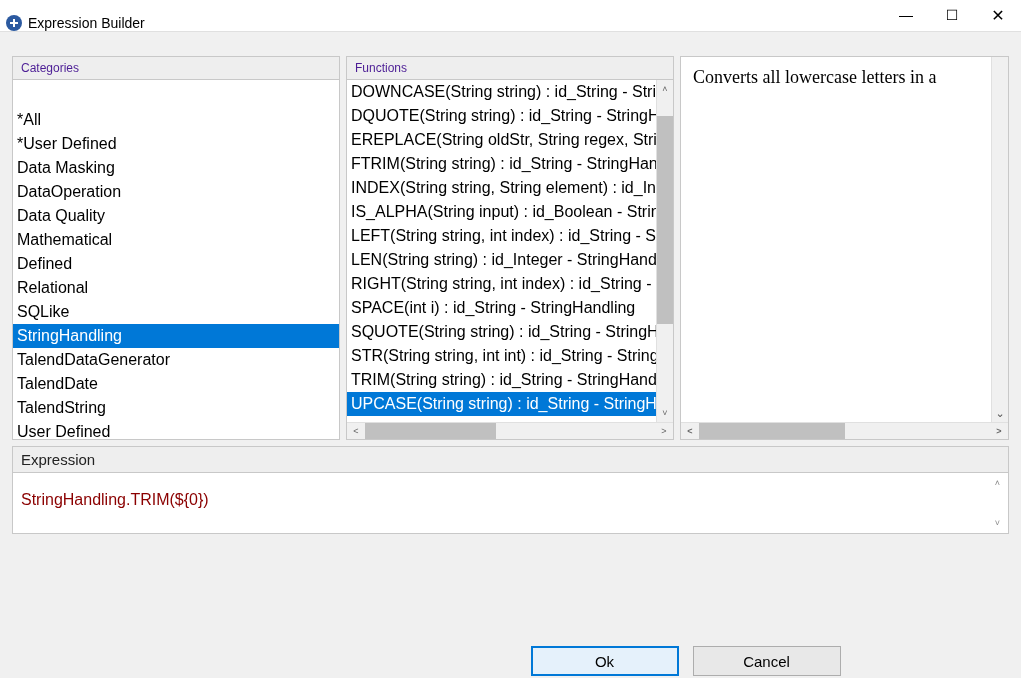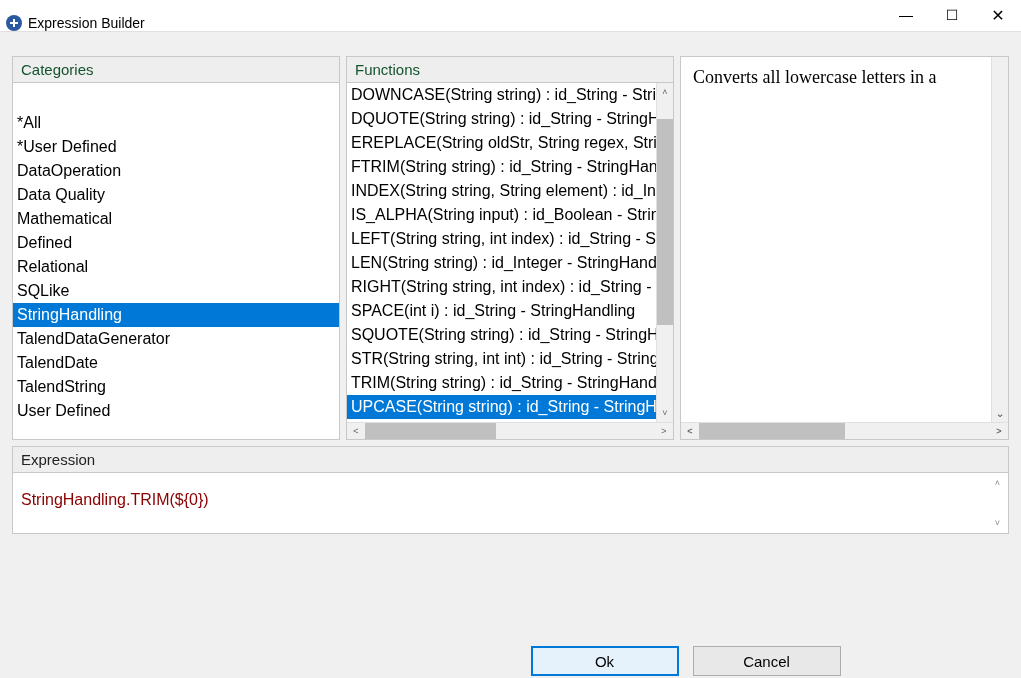--- a/index.html
+++ b/index.html
@@ -80,22 +80,22 @@
     .panel-help {
       flex: 1;
       display: flex;
       flex-direction: column;
     }
     .panel-header {
       background: #eeeeee;
       border: 1px solid #c8c8c8;
       border-bottom: none;
       padding: 4px 8px;
-      font-size: 15px;
-      color: #14532d;
+      font-size: 12px;
+      color: #4c1d95;
     }
     .panel-body {
       flex: 1;
       border: 1px solid #c8c8c8;
       background: #ffffff;
       overflow: hidden;
       display: flex;
       flex-direction: column;
       position: relative;
     }
@@ -303,20 +303,21 @@
 
 <div class="content">
   <div class="panels">
 
     <div class="panel-categories">
       <div class="panel-header">Categories</div>
       <div class="panel-body">
         <div class="list" id="categories-list">
             <div class="list-item">*All</div>
             <div class="list-item">*User Defined</div>
+            <div class="list-item">Data Masking</div>
             <div class="list-item">DataOperation</div>
             <div class="list-item">Data Quality</div>
             <div class="list-item">Mathematical</div>
             <div class="list-item">Defined</div>
             <div class="list-item">Relational</div>
             <div class="list-item">SQLike</div>
             <div class="list-item selected">StringHandling</div>
             <div class="list-item">TalendDataGenerator</div>
             <div class="list-item">TalendDate</div>
             <div class="list-item">TalendString</div>

